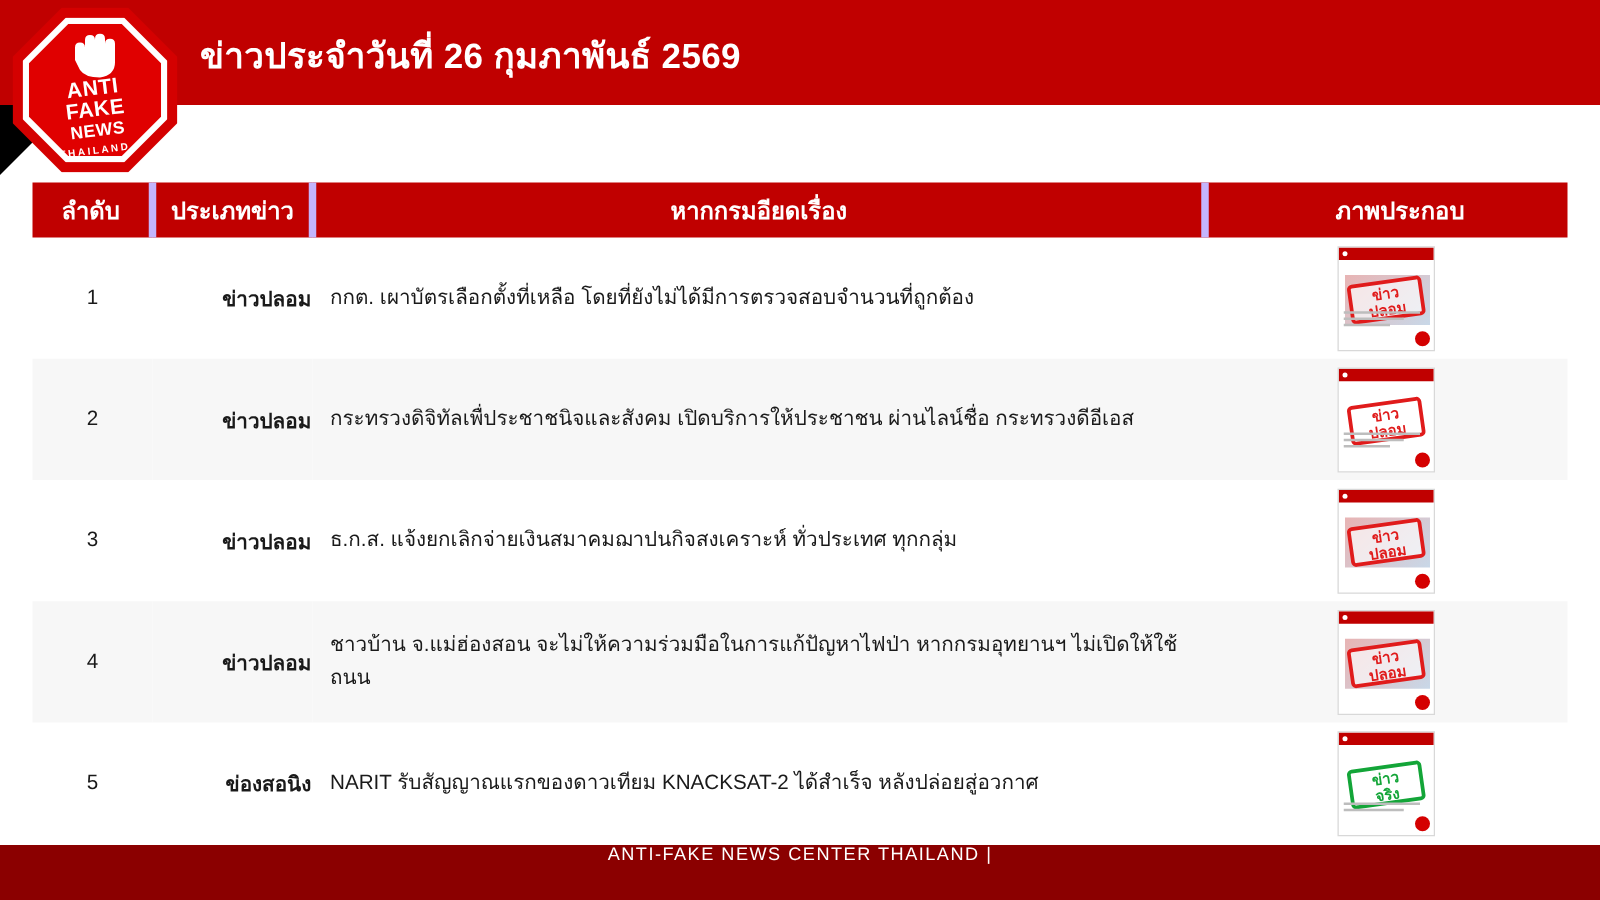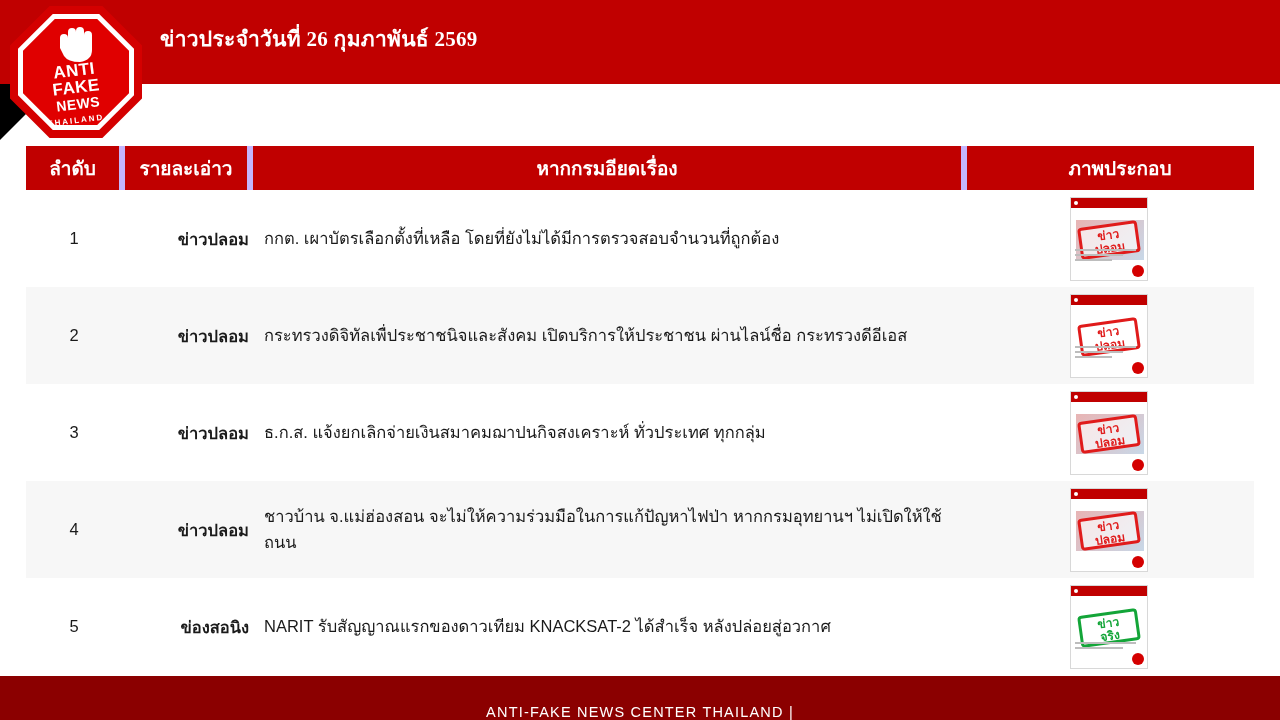--- a/index.html
+++ b/index.html
@@ -32,26 +32,25 @@
   }
   .header-red-corner {
     position: absolute;
     top: 0; left: 0;
     width: 150px; height: 84px;
     background: #c00000;
   }
   .header-title {
     position: absolute;
     left: 160px; top: 22px;
-    font-size: 21px;
+    font-size: 28px;
     font-weight: bold;
     color: #ffffff;
     letter-spacing: 0.3px;
     white-space: nowrap;
-    font-family: Liberation Serif, serif;
   }
 
   
   .logo-wrap {
     position: absolute;
     left: 10px; top: 6px;
     width: 132px; height: 132px;
   }
   .octagon-outer {
     position: absolute;
@@ -228,21 +227,21 @@
     position: absolute;
     left: 0; bottom: 0;
     width: 1280px; height: 44px;
     background: #8b0000;
   }
   .footer-inner {
     position: absolute;
     left: 0; top: 0;
     width: 1280px; height: 44px;
     display: flex;
-    align-items: flex-end;
+    align-items: flex-start;
     justify-content: center;
     color: #ffffff;
     font-size: 14.5px;
     letter-spacing: 1.2px;
   }
   .footer-th { letter-spacing: 0px; }
 </style>
 </head>
 <body>
 
@@ -273,21 +272,21 @@
     <table class="news">
       <colgroup>
         <col class="c-no">
           <col class="c-type">
           <col class="c-detail">
           <col class="c-img">
       </colgroup>
       <thead>
         <tr>
           <th>ลำดับ</th>
-          <th>รายละเอ่าว</th>
+          <th>ประเภทข่าว</th>
           <th>หากกรมอียดเรื่อง</th>
           <th>ภาพประกอบ</th>
         </tr>
       </thead>
       <tbody>
         <tr>
           <td class="no">1</td>
           <td class="type type-fake">ข่าวปลอม</td>
           <td class="detail">กกต. เผาบัตรเลือกตั้งที่เหลือ โดยที่ยังไม่ได้มีการตรวจสอบจำนวนที่ถูกต้อง</td>
           <td class="img">

